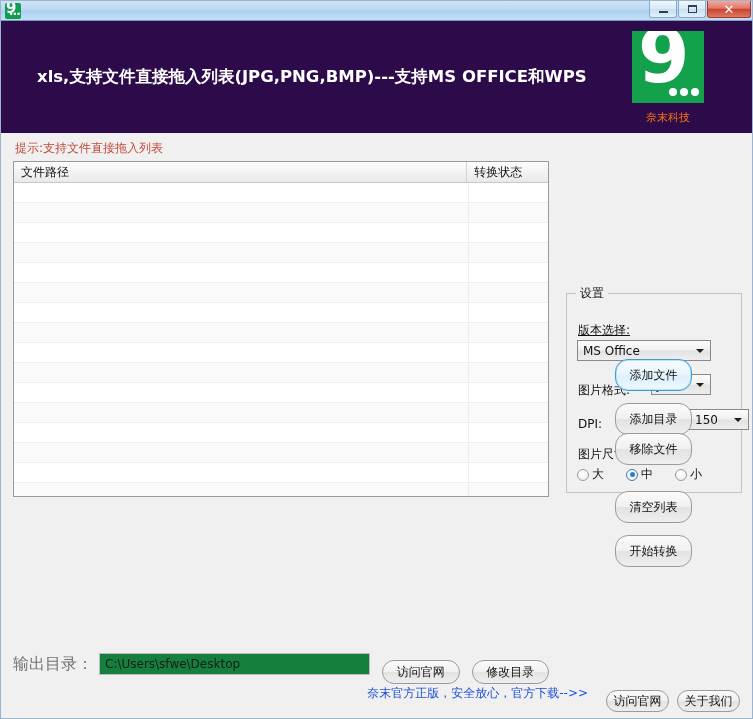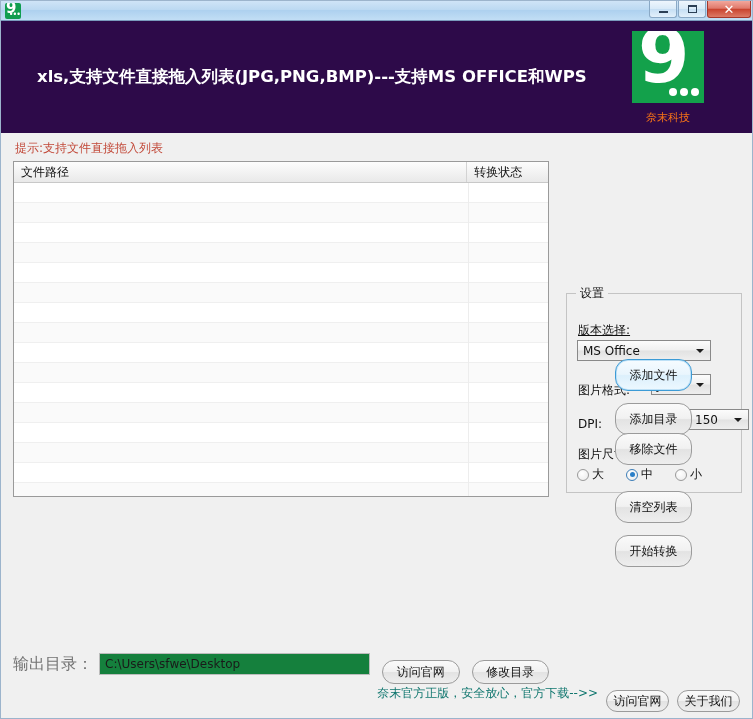--- a/index.html
+++ b/index.html
@@ -236,22 +236,23 @@
     position: absolute;
     left: 0; right: 0;
     bottom: 7px;
     display: flex;
     align-items: center;
     justify-content: flex-end;
     padding-right: 12px;
     box-sizing: border-box;
   }
   .footer-text {
-    color: #0f766e;
-    font-size: 12px;
+    color: #1d4ed8;
+    font-size: 12px;
+    margin-right: 10px;
   }
 
   
   .settings {
     position: absolute;
     left: 565px; top: 160px;
     width: 176px; height: 200px;
     border: 1px solid #c4c4c4;
     box-sizing: border-box;
   }

